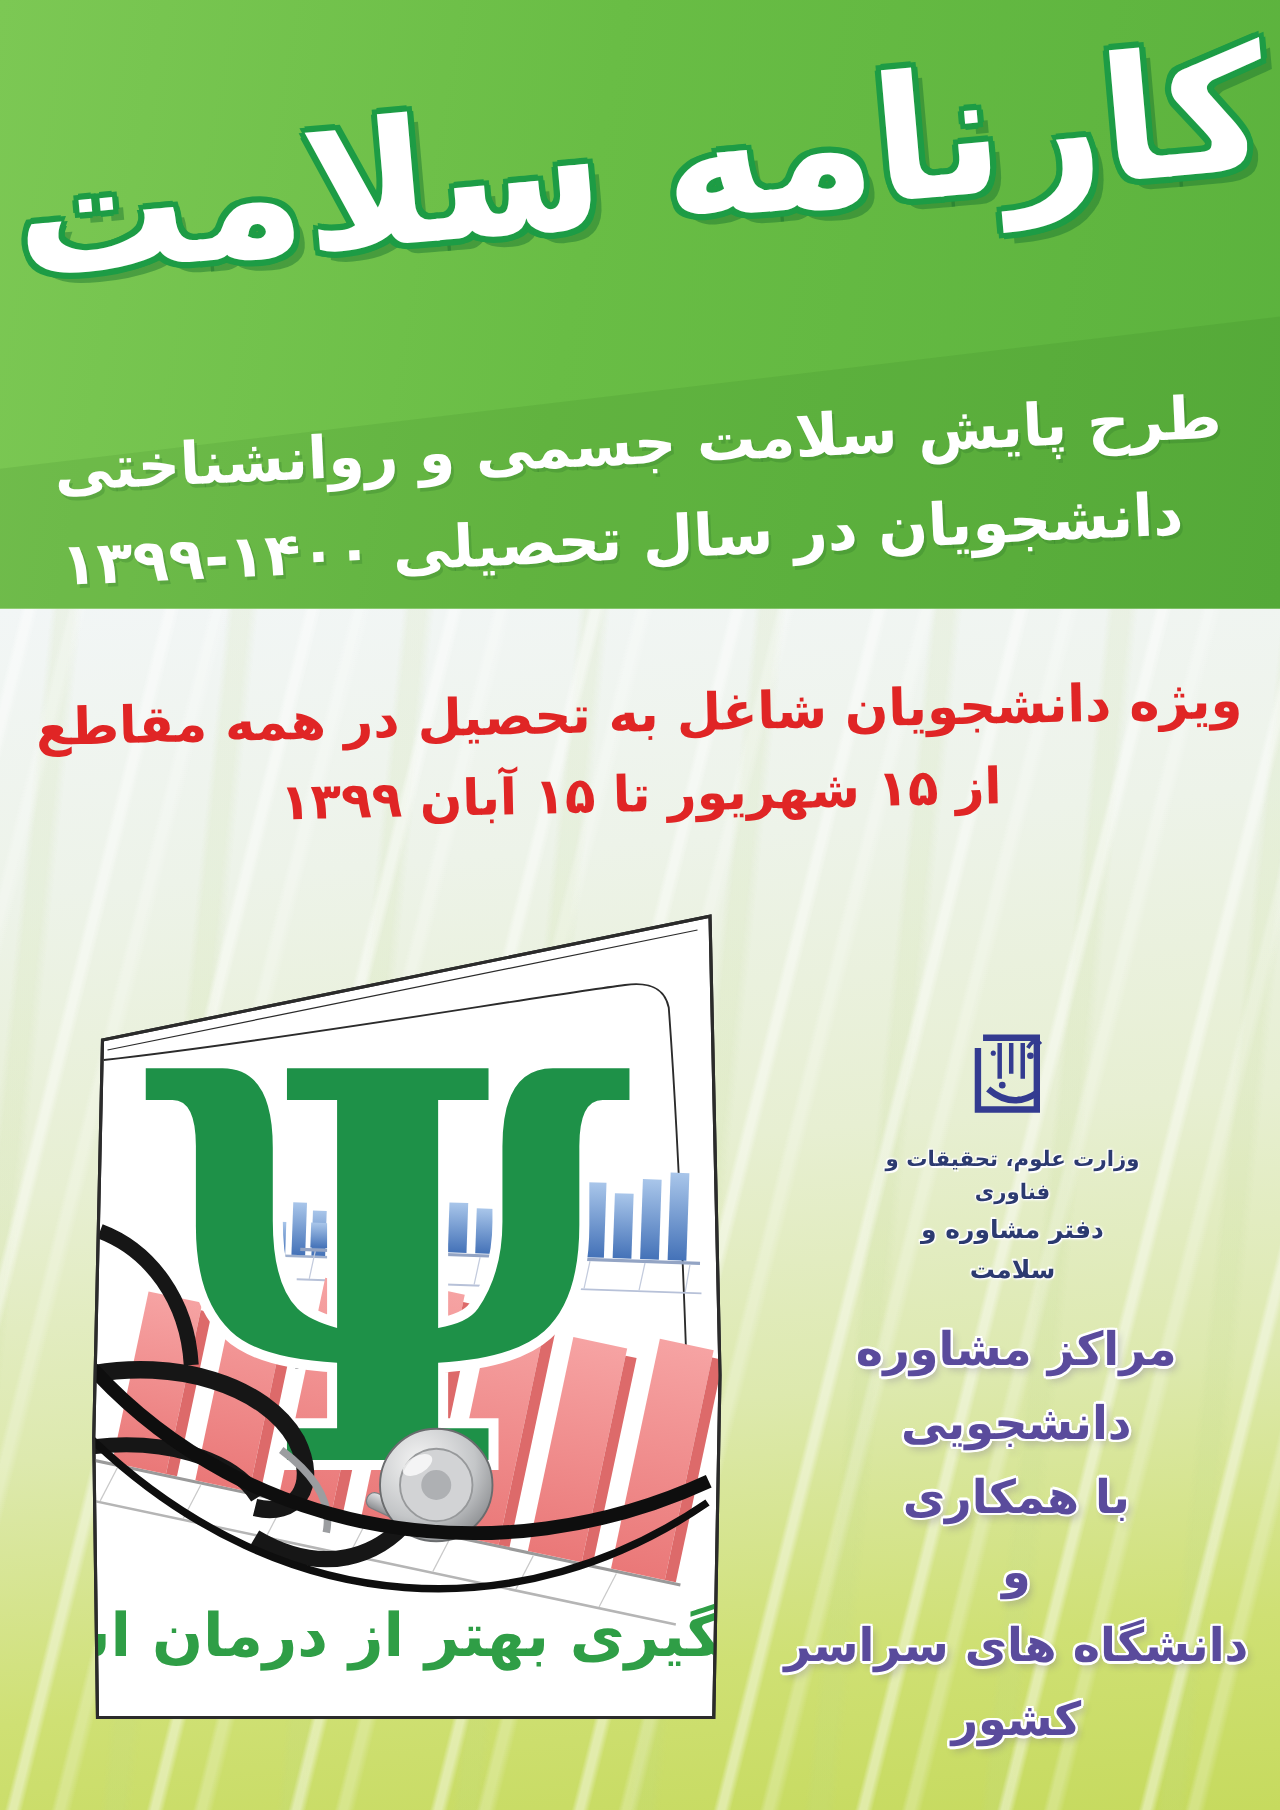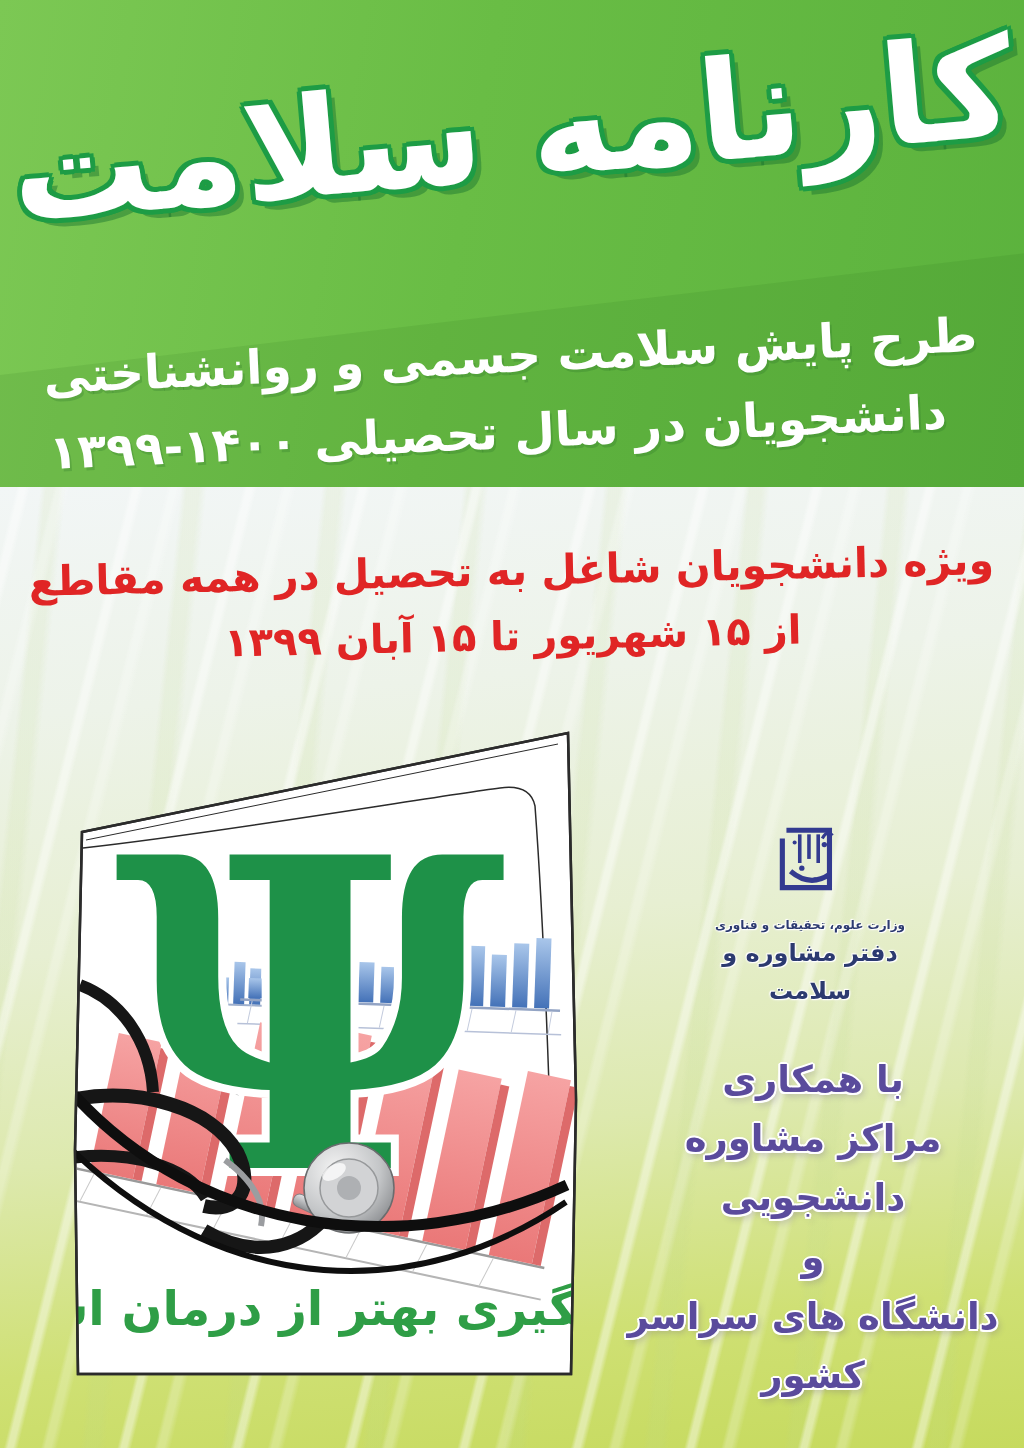--- a/index.html
+++ b/index.html
@@ -61,22 +61,22 @@
   .art{position:absolute;left:0;top:0;width:1024px;height:1448px;}
   
   .org{
     position:absolute;left:700px;top:820px;width:220px;text-align:center;direction:rtl;
   }
   .org .emblem{display:block;margin:0 auto 12px auto;}
   .org .ministry,.org .office{
     font-weight:bold;color:#2c3a70;
     text-shadow:0 0 3px #fff,0 0 3px #fff,1px 1px 0 #fff,-1px -1px 0 #fff;
   }
-  .org .ministry{font-size:12px;line-height:1.5;}
-  .org .office{font-size:24px;line-height:1.6;}
+  .org .ministry{font-size:17px;line-height:1.5;}
+  .org .office{font-size:20px;line-height:1.6;}
   
   .coop{
     position:absolute;left:618px;top:1050px;width:390px;text-align:center;direction:rtl;
     font-size:37px;font-weight:bold;color:#5a4b9c;line-height:1.6;
     text-shadow:
       -2px 0 0 #fff, 2px 0 0 #fff, 0 -2px 0 #fff, 0 2px 0 #fff,
       -1.5px -1.5px 0 #fff, 1.5px -1.5px 0 #fff, -1.5px 1.5px 0 #fff, 1.5px 1.5px 0 #fff,
       3px 4px 6px rgba(80,60,140,.25);
   }
 </style>
@@ -256,19 +256,19 @@
         <circle cx="24" cy="47" r="2.6"></circle>
         <circle cx="37" cy="58" r="2.2"></circle>
         <circle cx="17" cy="22" r="2.0"></circle>
       </g>
     </svg>
     <div class="ministry">وزارت علوم، تحقیقات و فناوری</div>
     <div class="office">دفتر مشاوره و سلامت</div>
   </div>
 
   <div class="coop">
+    <div>مراکز مشاوره دانشجویی</div>
     <div>با همکاری</div>
-    <div>مراکز مشاوره دانشجویی</div>
     <div>و</div>
     <div>دانشگاه های سراسر کشور</div>
   </div>
 
 </div>
 
 </body></html>

